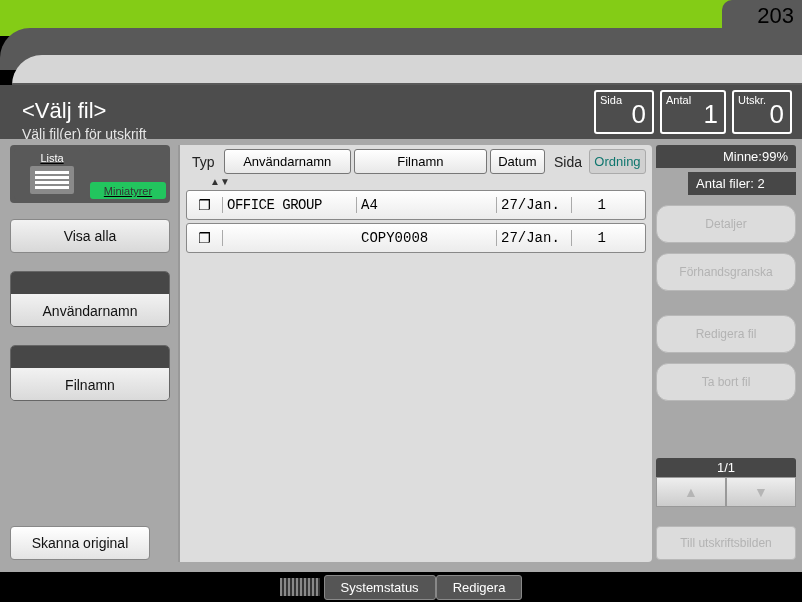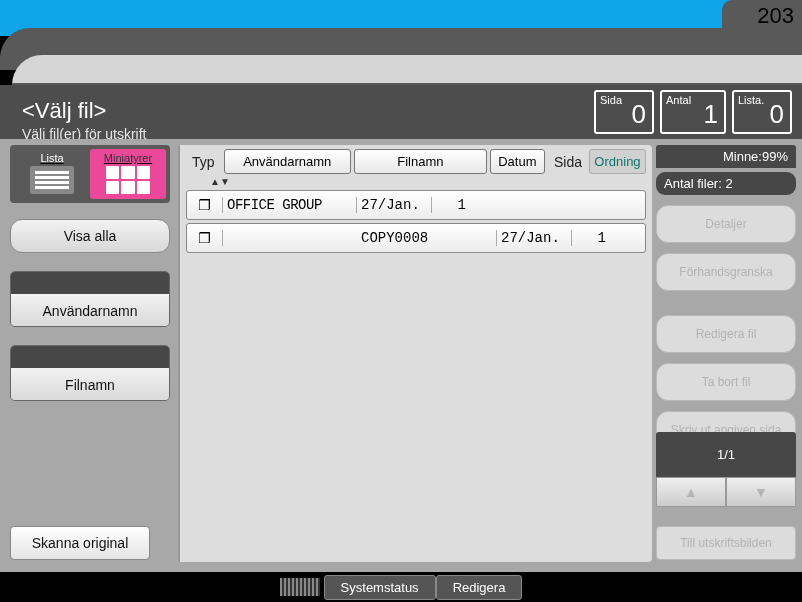--- a/index.html
+++ b/index.html
@@ -9,21 +9,21 @@
       font-family: Arial, sans-serif;
     }
     body {
       width: 802px;
       height: 602px;
       background: #000;
       position: relative;
     }
     .topbar {
       height: 36px;
-      background: #0ea5e9;
+      background: #84cc16;
       position: relative;
     }
     .tab-shape {
       position: absolute;
       right: 0;
       top: 0;
       width: 80px;
       height: 36px;
       background: #595959;
       border-top-left-radius: 10px;
@@ -136,21 +136,22 @@
       justify-content: flex-start;
       padding-top: 3px;
       border-radius: 3px;
       cursor: pointer;
       text-decoration: underline;
     }
     .view-btn.active {
       background: #595959;
     }
     .view-btn.inactive {
-      background: #ec4899;
+      background: #22c55e;
+      margin-top: 33px;
     }
     .view-label {
       font-size: 11px;
       color: #fff;
       margin-bottom: 2px;
     }
     .view-btn.inactive .view-label {
       color: #333;
     }
     .icon-lines {
@@ -177,21 +178,21 @@
     }
     .icon-grid div {
       background: #fff;
       border-radius: 1px;
     }
     .side-btn {
       margin-top: 16px;
       height: 34px;
       background: linear-gradient(#f2f2f2, #d8d8d8);
       border: 1px solid #888;
-      border-radius: 12px;
+      border-radius: 4px;
       display: flex;
       align-items: center;
       justify-content: center;
       font-size: 14px;
       color: #111;
       cursor: pointer;
     }
     .side-section {
       margin-top: 18px;
       height: 56px;
@@ -334,21 +335,22 @@
       display: flex;
       justify-content: flex-end;
       border-radius: 3px 3px 0 0;
     }
     .files-bar {
       background: #474747;
       color: #fff;
       font-size: 13px;
       padding: 4px 8px;
       margin-top: 4px;
-      border-radius: 9px;
+      border-radius: 0;
+      margin-left: 32px;
     }
     .r-btn {
       height: 38px;
       margin-top: 10px;
       background: #dcdcdc;
       border: 1px solid #b8b8b8;
       border-radius: 12px;
       display: flex;
       align-items: center;
       justify-content: center;
@@ -361,21 +363,21 @@
     .pager {
       position: absolute;
       right: 6px;
       bottom: 65px;
       width: 140px;
     }
     .pager-label {
       background: #474747;
       color: #fff;
       font-size: 13px;
-      padding: 15px;
+      padding: 2px;
       text-align: center;
       border-radius: 3px 3px 0 0;
     }
     .pager-btns {
       display: flex;
       height: 30px;
     }
     .pager-btn {
       flex: 1;
       background: linear-gradient(#eee, #ccc);
@@ -446,21 +448,21 @@
   </div>
   <div class="counter-box">
     <div class="counter-label">Sida</div>
     <div class="counter-value">0</div>
   </div>
   <div class="counter-box wide">
     <div class="counter-label">Antal</div>
     <div class="counter-value">1</div>
   </div>
   <div class="counter-box">
-    <div class="counter-label">Lista.</div>
+    <div class="counter-label">Utskr.</div>
     <div class="counter-value">0</div>
   </div>
 </div>
 
 <div class="workspace">
 
   <div class="sidebar-left">
     <div class="view-toggle">
       <div class="view-btn active">
         <div class="view-label">Lista</div>
@@ -503,20 +505,21 @@
       <div class="hdr-btn w-file">Filnamn</div>
       <div class="hdr-btn w-date">Datum</div>
       <div class="col-label w-sida">Sida</div>
       <div class="hdr-btn w-ord disabled">Ordning</div>
     </div>
     <div class="sort-arrow">▲▼</div>
 
     <div class="data-row">
       <div class="row-icon">❐</div>
       <div class="row-user">OFFICE GROUP</div>
+      <div class="row-file">A4</div>
       <div class="row-date">27/Jan.</div>
       <div class="row-page">1</div>
     </div>
     <div class="data-row">
       <div class="row-icon">❐</div>
       <div class="row-user"></div>
       <div class="row-file">COPY0008</div>
       <div class="row-date">27/Jan.</div>
       <div class="row-page">1</div>
     </div>
@@ -525,21 +528,20 @@
   <div class="sidebar-right">
     <div class="mem-bar">
       <span>Minne:</span>
       <span>99%</span>
     </div>
     <div class="files-bar">Antal filer: 2</div>
     <div class="r-btn">Detaljer</div>
     <div class="r-btn">Förhandsgranska</div>
     <div class="r-btn gap">Redigera fil</div>
     <div class="r-btn">Ta bort fil</div>
-    <div class="r-btn">Skriv ut angiven sida</div>
   </div>
 
   <div class="pager">
     <div class="pager-label">1/1</div>
     <div class="pager-btns">
       <div class="pager-btn">
           <span>▲</span>
         </div>
       <div class="pager-btn">
           <span>▼</span>

